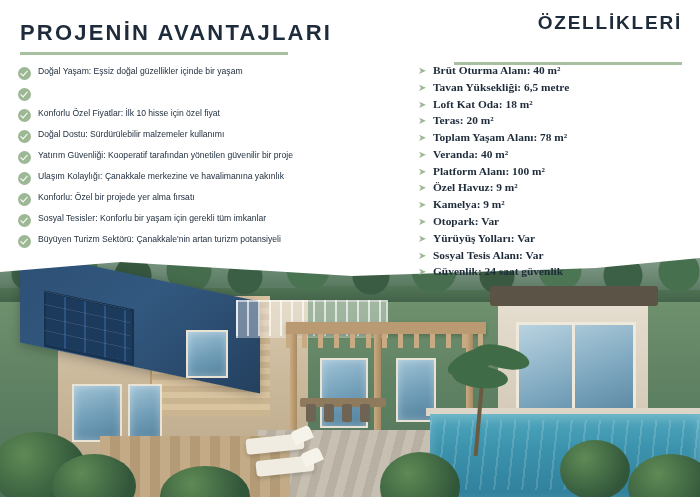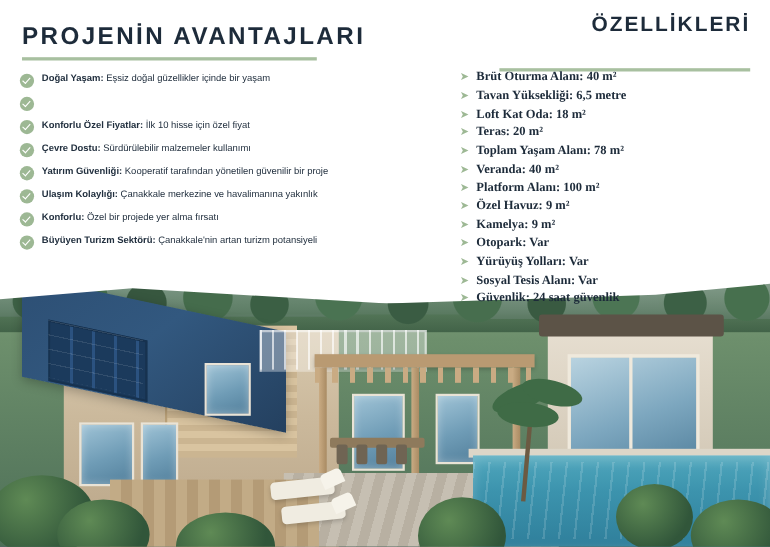--- a/index.html
+++ b/index.html
@@ -322,21 +322,21 @@
     width: 3px; height: 6px;
     border: solid #ffffff;
     border-width: 0 1.6px 1.6px 0;
     transform: rotate(42deg);
   }
   .ltext {
     font-size: 8.6px;
     line-height: 11px;
     color: #22303f;
   }
-  .ltext b { font-weight: bold; }
+  .ltext b { font-weight: normal; }
 
   
   .right-list {
     position: absolute;
     right: 14px; top: 64px; width: 268px;
   }
   .rrow {
     display: flex;
     align-items: baseline;
     margin-bottom: 3.2px;
@@ -442,36 +442,40 @@
     </div>
     <div class="lrow">
       <span class="check"></span>
     </div>
     <div class="lrow">
       <span class="check"></span>
       <span class="ltext"><b>Konforlu Özel Fiyatlar:</b> <span>İlk 10 hisse için özel fiyat</span></span>
     </div>
     <div class="lrow">
       <span class="check"></span>
-      <span class="ltext"><b>Çevre Dostu:</b> <span>Sürdürülebilir malzemeler kullanımı</span></span>
+      <span class="ltext"><b>Doğal Dostu:</b> <span>Sürdürülebilir malzemeler kullanımı</span></span>
     </div>
     <div class="lrow">
       <span class="check"></span>
       <span class="ltext"><b>Yatırım Güvenliği:</b> <span>Kooperatif tarafından yönetilen güvenilir bir proje</span></span>
     </div>
     <div class="lrow">
       <span class="check"></span>
       <span class="ltext"><b>Ulaşım Kolaylığı:</b> <span>Çanakkale merkezine ve havalimanına yakınlık</span></span>
     </div>
     <div class="lrow">
       <span class="check"></span>
       <span class="ltext"><b>Konforlu:</b> <span>Özel bir projede yer alma fırsatı</span></span>
     </div>
     <div class="lrow">
       <span class="check"></span>
+      <span class="ltext"><b>Sosyal Tesisler:</b> <span>Konforlu bir yaşam için gerekli tüm imkanlar</span></span>
+    </div>
+    <div class="lrow">
+      <span class="check"></span>
       <span class="ltext"><b>Büyüyen Turizm Sektörü:</b> <span>Çanakkale'nin artan turizm potansiyeli</span></span>
     </div>
   </div>
 
   <div class="right-list">
     <div class="rrow">
       <span class="arrow">➤</span>
       <span class="rtext">Brüt Oturma Alanı: 40 m²</span>
     </div>
     <div class="rrow">

